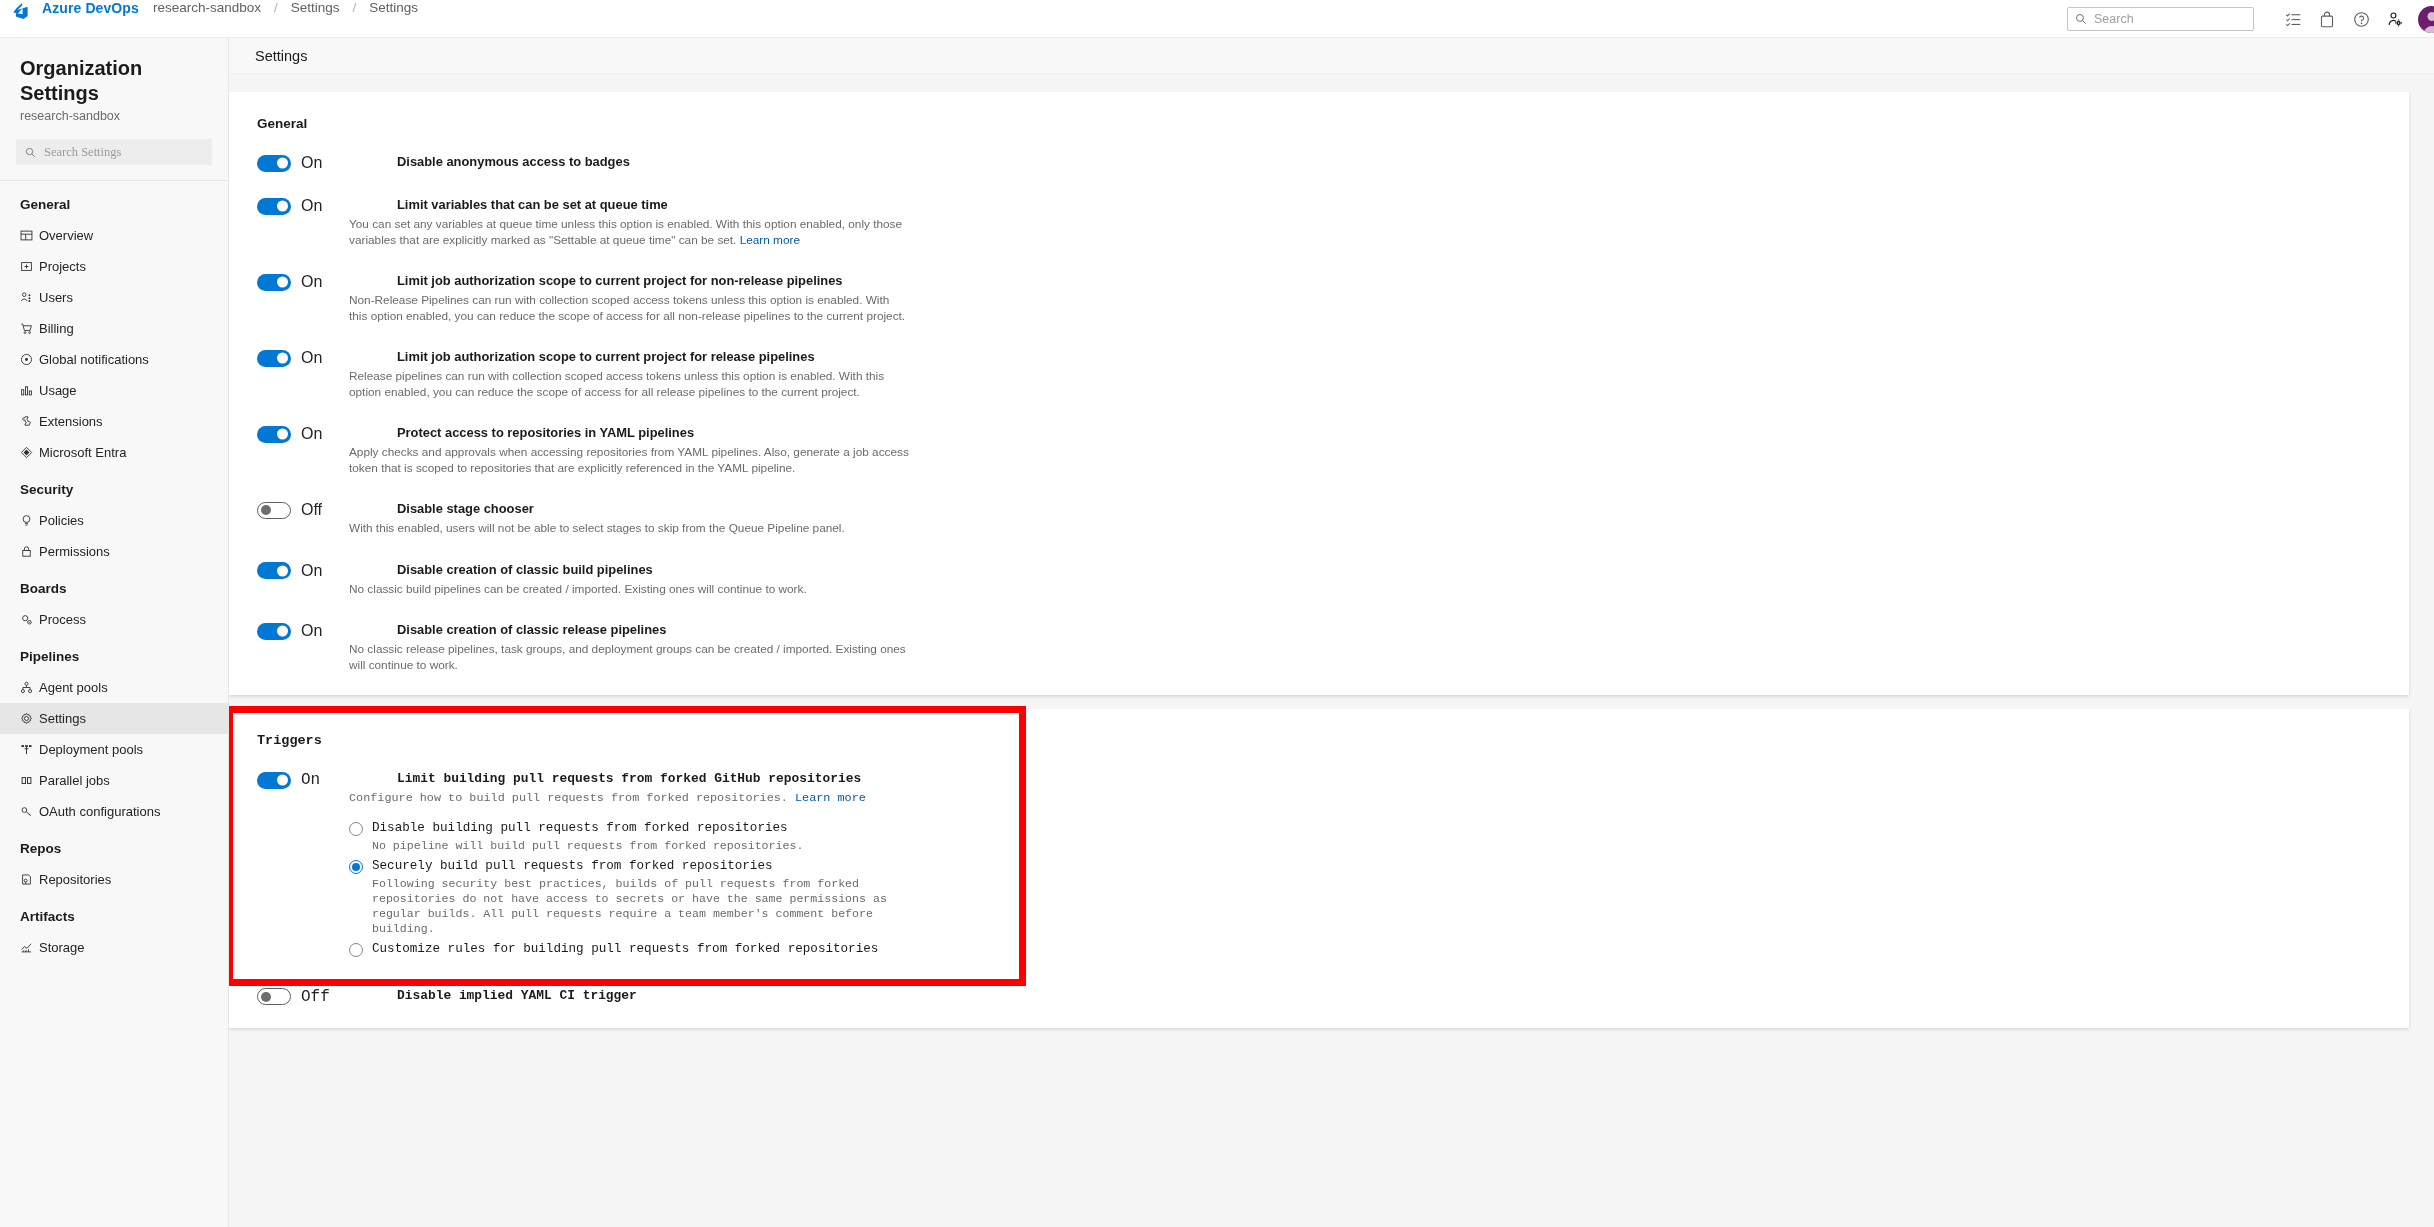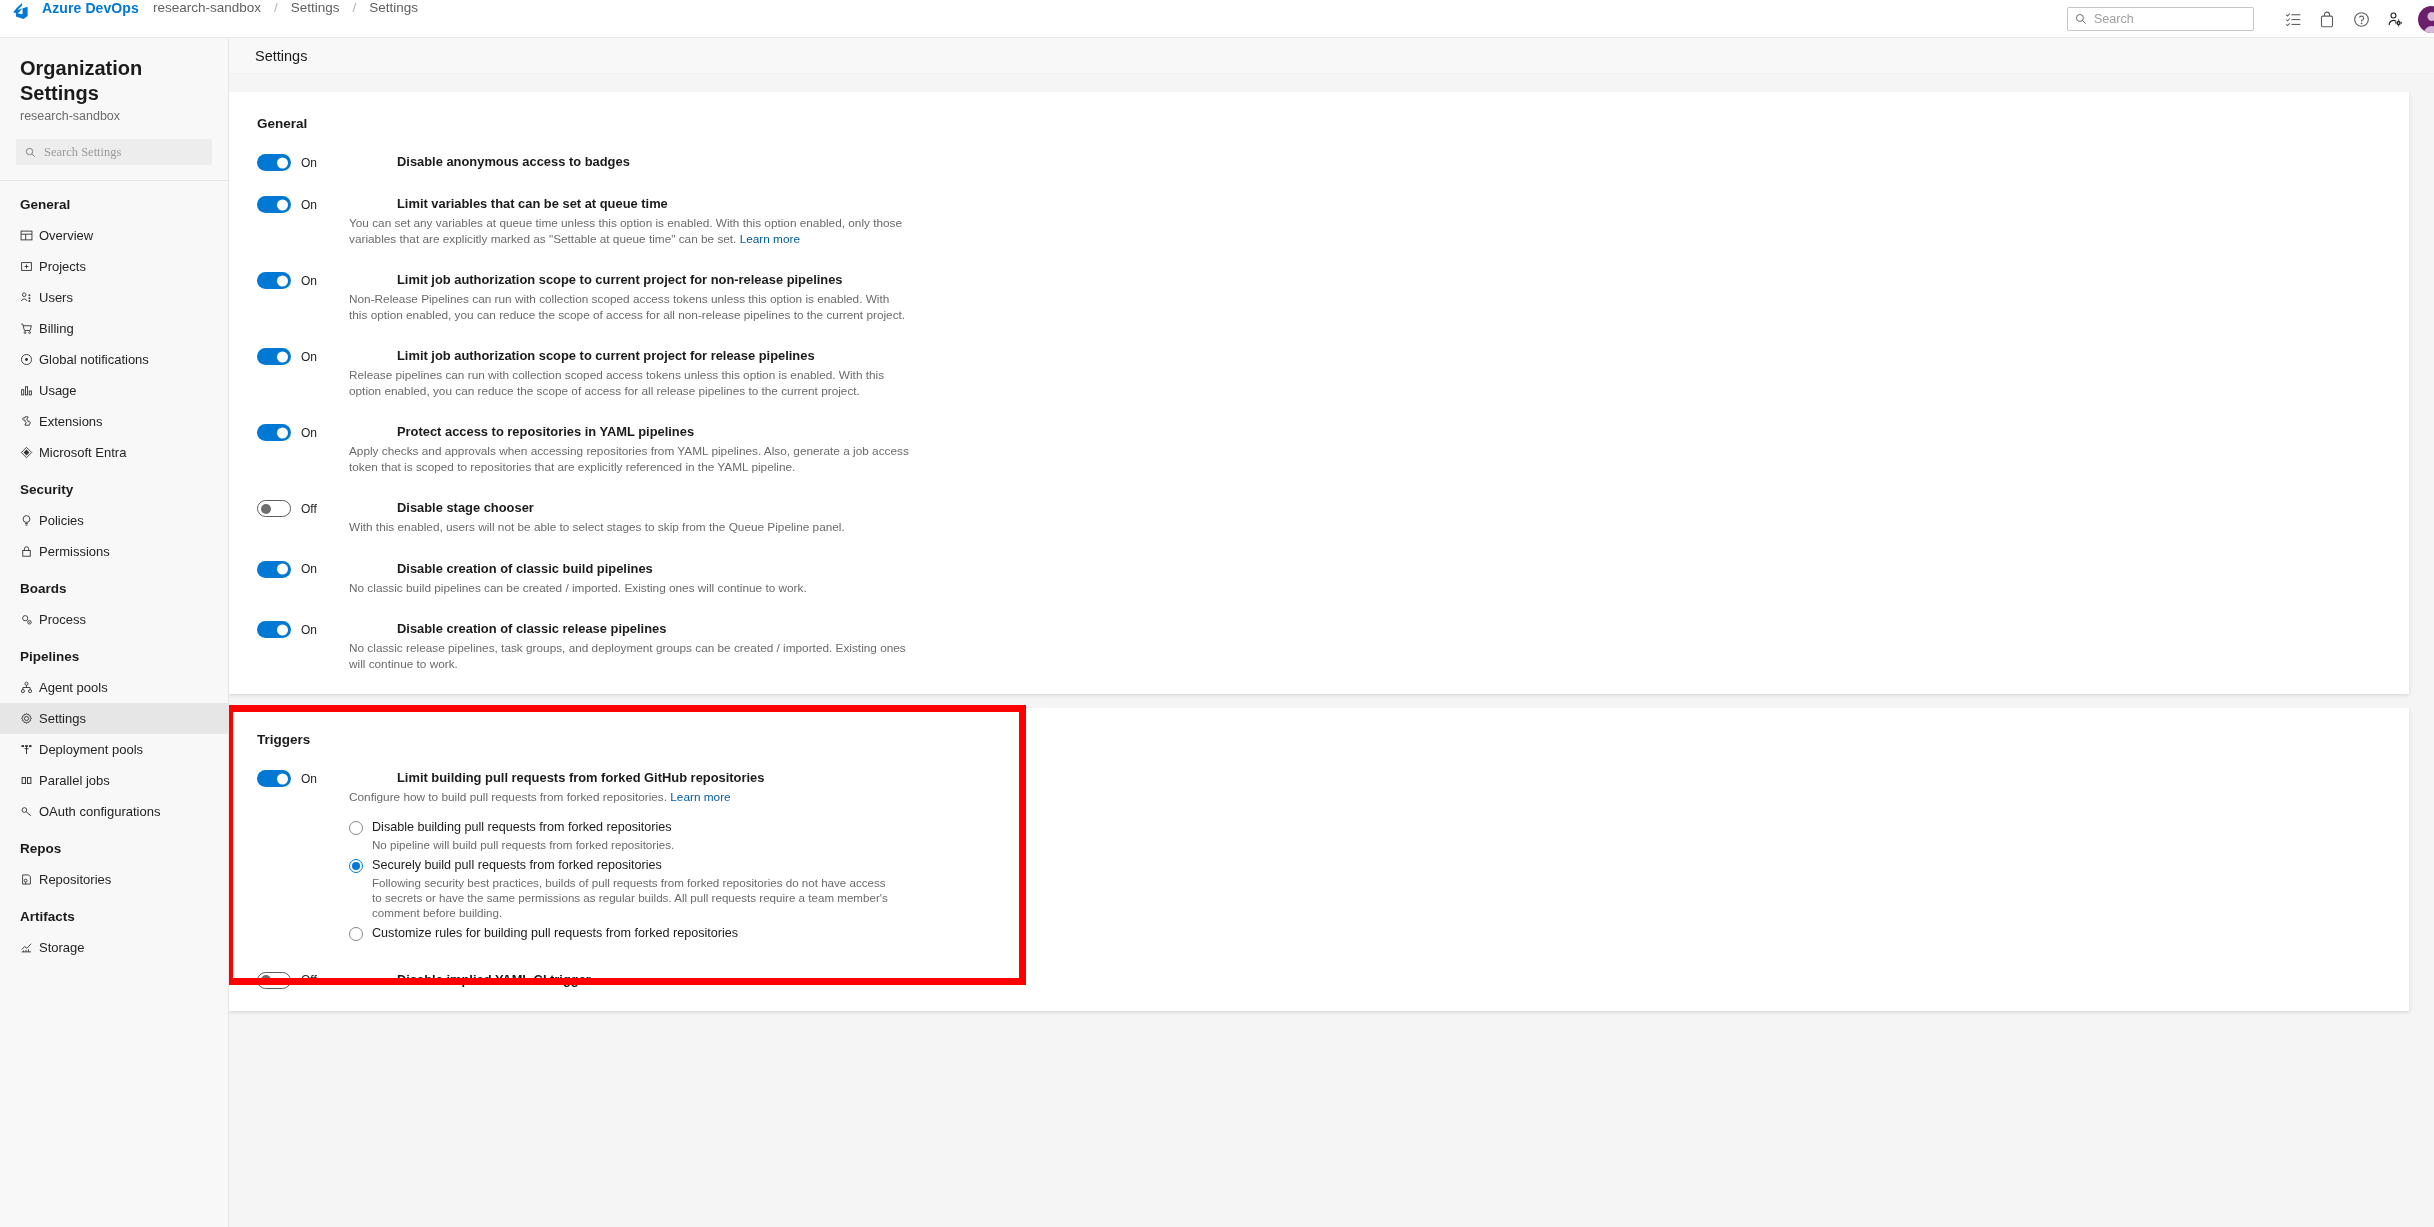--- a/index.html
+++ b/index.html
@@ -137,21 +137,21 @@
   .toggle-col { width: 92px; flex: 0 0 92px; display: flex; align-items: center; padding-top: 1px; }
   .toggle {
     width: 34px; height: 17px; border-radius: 9px;
     position: relative; cursor: pointer; flex: 0 0 34px;
   }
   .toggle.on { background: #0078d4; }
   .toggle.off { background: #ffffff; border: 1px solid #5d5d5d; }
   .knob { position: absolute; border-radius: 50%; top: 50%; transform: translateY(-50%); }
   .toggle.on .knob { width: 11px; height: 11px; background: #fff; right: 3px; }
   .toggle.off .knob { width: 10px; height: 10px; background: #6e6e6e; left: 3px; }
-  .toggle-label { font-size: 12px; color: #242424; margin-left: 10px; text-align: right; }
+  .toggle-label { font-size: 16px; color: #242424; margin-left: 10px; text-align: right; }
 
   .setting-body { flex: 1; max-width: 560px; }
   .setting-name {
     font-size: 12.9px; font-weight: bold; color: #1b1b1b; line-height: 17px; padding-left: 48px;
   }
   .setting-desc {
     font-size: 11.8px; color: #6b6b6b; line-height: 15.5px; margin-top: 4px;
   }
   .lnk { color: #005a9e; text-decoration: none; cursor: pointer; }
 
@@ -173,21 +173,21 @@
   .radio-label { font-size: 12.6px; color: #1b1b1b; line-height: 16px; cursor: pointer; }
   .radio-desc { font-size: 11.6px; color: #6b6b6b; line-height: 15px; margin: 2px 0 5px 23px; max-width: 520px; }
 
   
   .hl-wrap { position: relative; margin-top: 14px; }
   .hl-box {
     position: absolute; left: -3px; top: -3px;
     width: 800px; height: 280px;
     border: 7px solid #ff0000; pointer-events: none; z-index: 5;
   }
-  .trig-card { width: 100%; }
+  .trig-card { width: 100%; font-family: Liberation Mono, monospace; }
 </style>
 </head>
 <body>
 
 <div class="topbar">
   <div class="logo-wrap">
     <svg width="21" height="21" viewBox="0 0 24 24" aria-hidden="true">
       <path d="M2.5 14.3 L6.2 9.5 L12.7 3.3 L12.7 6.2 L7.3 11.4 L19 7.6 L19 18.2 L14.3 21.6 L5.6 18.9 L5.6 14.9 L13.2 16.4 L13.2 9.3 L8.0 15.0 Z" fill="#0078d4"></path>
     </svg>
   </div>

